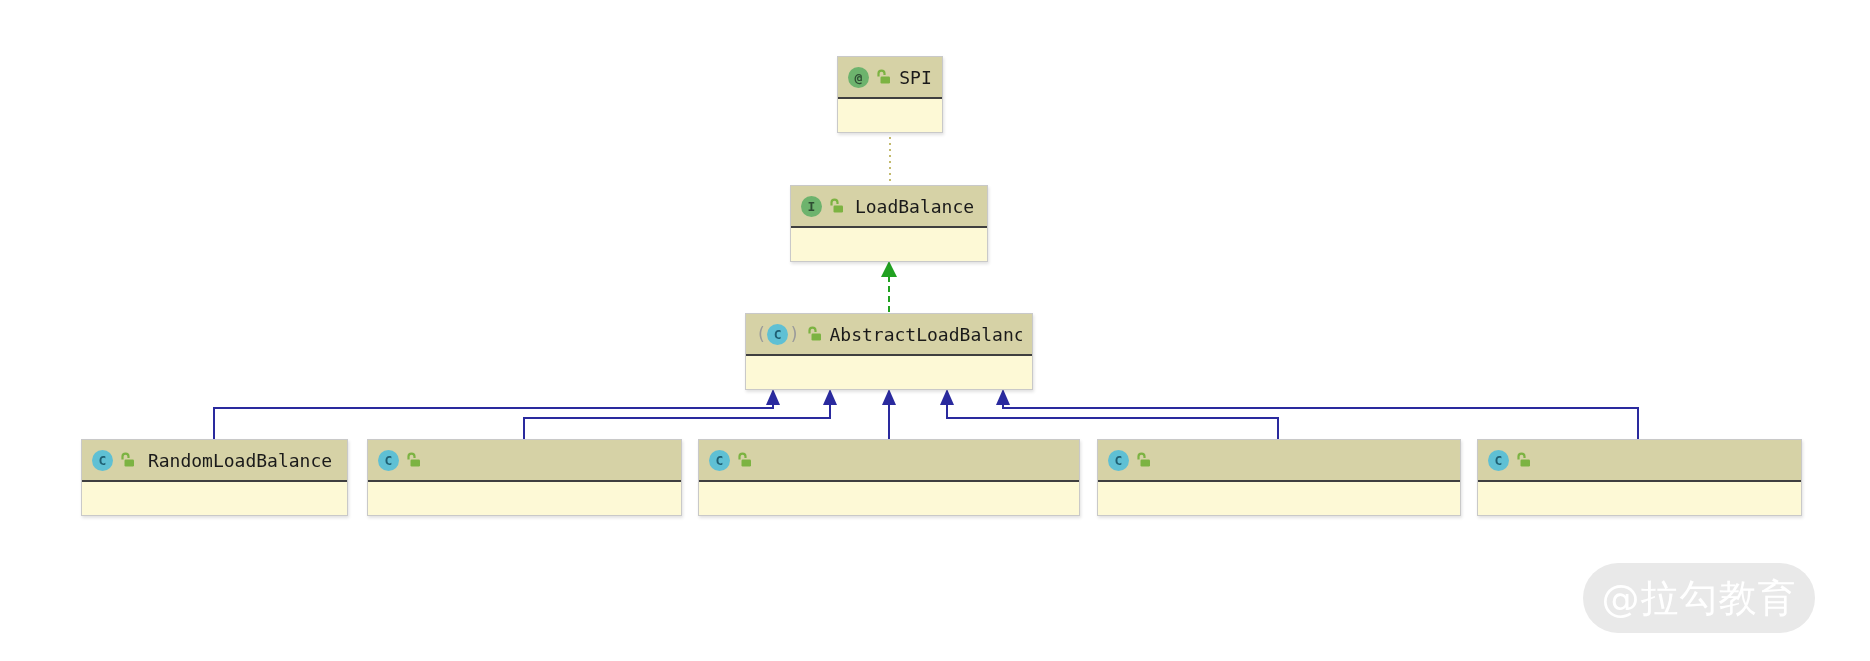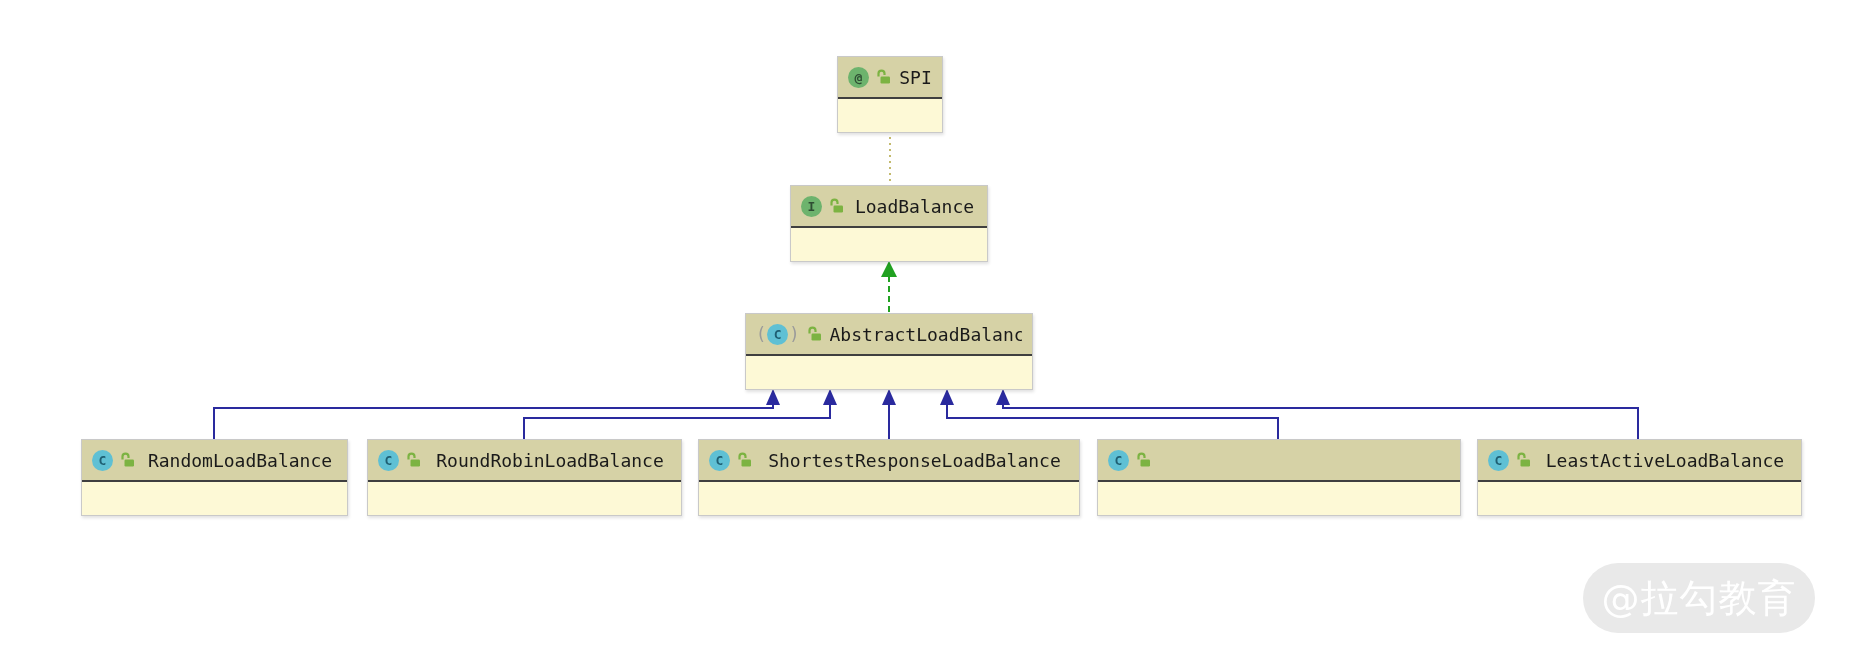--- a/index.html
+++ b/index.html
@@ -181,35 +181,33 @@
 
   <div class="node" style="left:367px;top:439px;width:313px;">
     <div class="node-header">
       <span class="icon class-icon">C</span>
       <span class="lock">
         <svg width="16" height="16" viewBox="0 0 16 16">
             <path class="lock-shackle" d="M2.5 7.5 V4.6 a3 3 0 0 1 6 0 V6"></path>
             <rect class="lock-part" x="4.5" y="7.5" width="9.5" height="7" rx="1.2"></rect>
           </svg>
       </span>
-      <span class="node-label">RoundRobinLoadBalance</span>
     </div>
     <div class="node-body"></div>
   </div>
 
   <div class="node" style="left:698px;top:439px;width:380px;">
     <div class="node-header">
       <span class="icon class-icon">C</span>
       <span class="lock">
         <svg width="16" height="16" viewBox="0 0 16 16">
             <path class="lock-shackle" d="M2.5 7.5 V4.6 a3 3 0 0 1 6 0 V6"></path>
             <rect class="lock-part" x="4.5" y="7.5" width="9.5" height="7" rx="1.2"></rect>
           </svg>
       </span>
-      <span class="node-label">ShortestResponseLoadBalance</span>
     </div>
     <div class="node-body"></div>
   </div>
 
   <div class="node" style="left:1097px;top:439px;width:362px;">
     <div class="node-header">
       <span class="icon class-icon">C</span>
       <span class="lock">
         <svg width="16" height="16" viewBox="0 0 16 16">
             <path class="lock-shackle" d="M2.5 7.5 V4.6 a3 3 0 0 1 6 0 V6"></path>
@@ -222,21 +220,20 @@
 
   <div class="node" style="left:1477px;top:439px;width:323px;">
     <div class="node-header">
       <span class="icon class-icon">C</span>
       <span class="lock">
         <svg width="16" height="16" viewBox="0 0 16 16">
             <path class="lock-shackle" d="M2.5 7.5 V4.6 a3 3 0 0 1 6 0 V6"></path>
             <rect class="lock-part" x="4.5" y="7.5" width="9.5" height="7" rx="1.2"></rect>
           </svg>
       </span>
-      <span class="node-label">LeastActiveLoadBalance</span>
     </div>
     <div class="node-body"></div>
   </div>
 
   <div class="watermark">
     <span>@拉勾教育</span>
   </div>
 
 </div>
 

